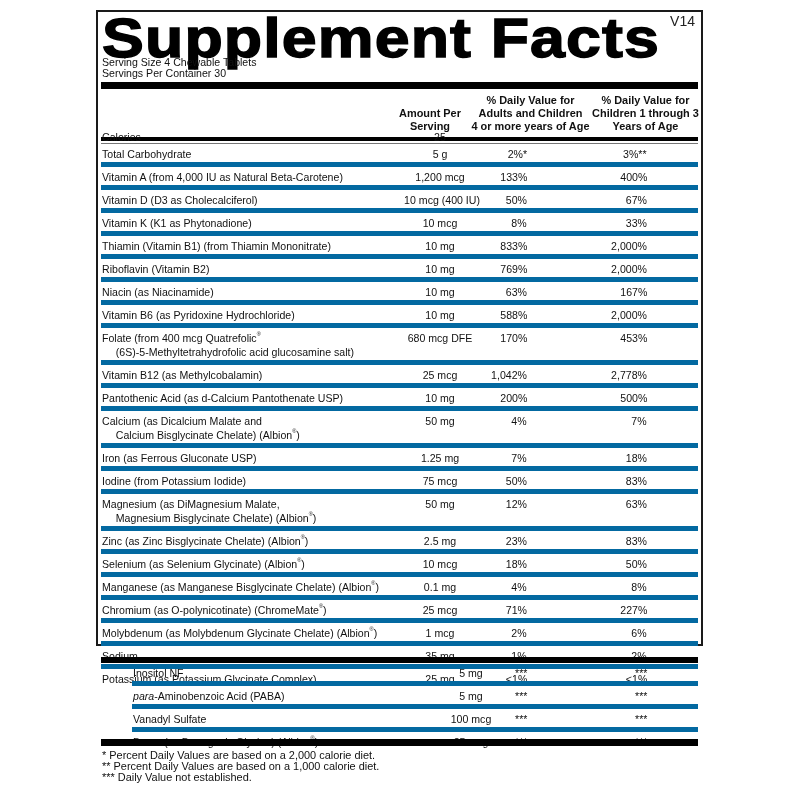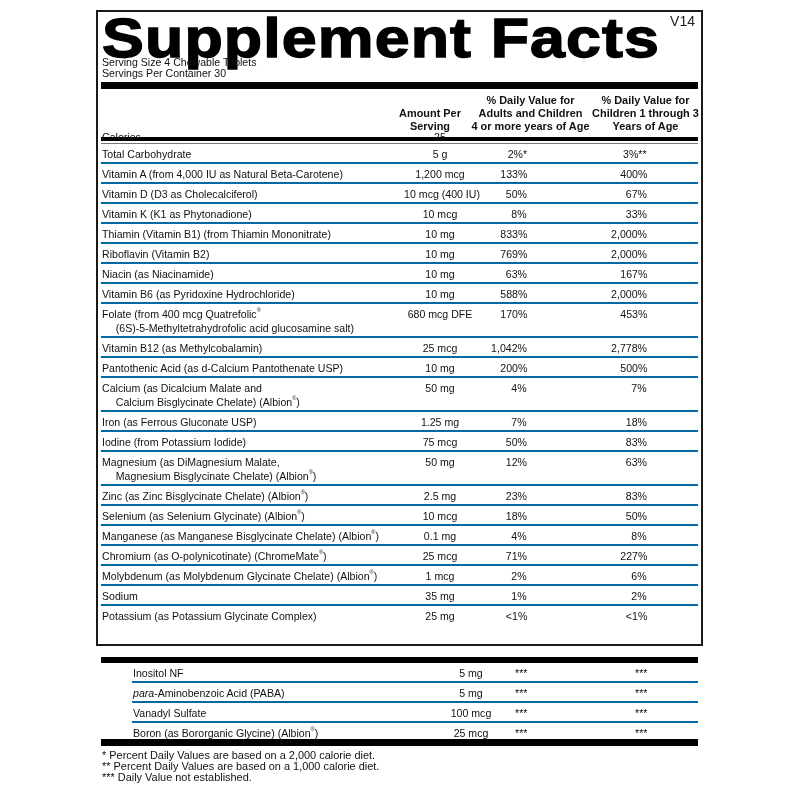--- a/index.html
+++ b/index.html
@@ -10,21 +10,21 @@
   .title { position: absolute; left: 4px; top: -4px; font-family: "Liberation Sans", sans-serif;
            font-weight: 900; font-size: 56px; letter-spacing: 1px; line-height: 60px;
            transform: scaleX(1.12); transform-origin: left top; color: #000; -webkit-text-stroke: 1.4px #000; }
   .version { position: absolute; right: 6px; top: 1px; font-size: 14px; color: #222; }
   .serving { position: absolute; left: 4px; top: 45px; font-size: 11.5px; line-height: 11px;
              transform: scaleX(0.92); transform-origin: left top; }
   .bar { position: absolute; left: 3px; right: 3px; background: #000; }
   .hdr { position: absolute; top: 82px; height: 46px; font-weight: bold; font-size: 11.5px;
          line-height: 13px; text-align: center; transform: scaleX(0.95); }
   .rows { position: absolute; left: 3px; right: 3px; }
-  .row { position: relative; border-bottom: 2px solid #0369a1; font-size: 11.5px; line-height: 14px; }
+  .row { position: relative; border-bottom: 5px solid #0369a1; font-size: 11.5px; line-height: 14px; }
   .row .name { position: absolute; left: 1px; top: 3px; width: 300px; white-space: nowrap;
                transform: scaleX(0.92); transform-origin: left top; }
   .row .name .cont { display: block; padding-left: 15px; }
   .row .amt { position: absolute; left: 300px; width: 78px; top: 3px; text-align: center; white-space: nowrap; transform: scaleX(0.92); }
   .row .dv1 { position: absolute; right: 171px; top: 3px; text-align: right; white-space: nowrap; transform: scaleX(0.92); transform-origin: right top; }
   .row .dv2 { position: absolute; right: 51px; top: 3px; text-align: right; white-space: nowrap; transform: scaleX(0.92); transform-origin: right top; }
   .row.single { height: 18px; }
   .row.double { height: 32px; }
   .row.calories { height: 14px; border-bottom: 1px solid #777; }
   .row.calories .name, .row.calories .amt { top: 1px; }

